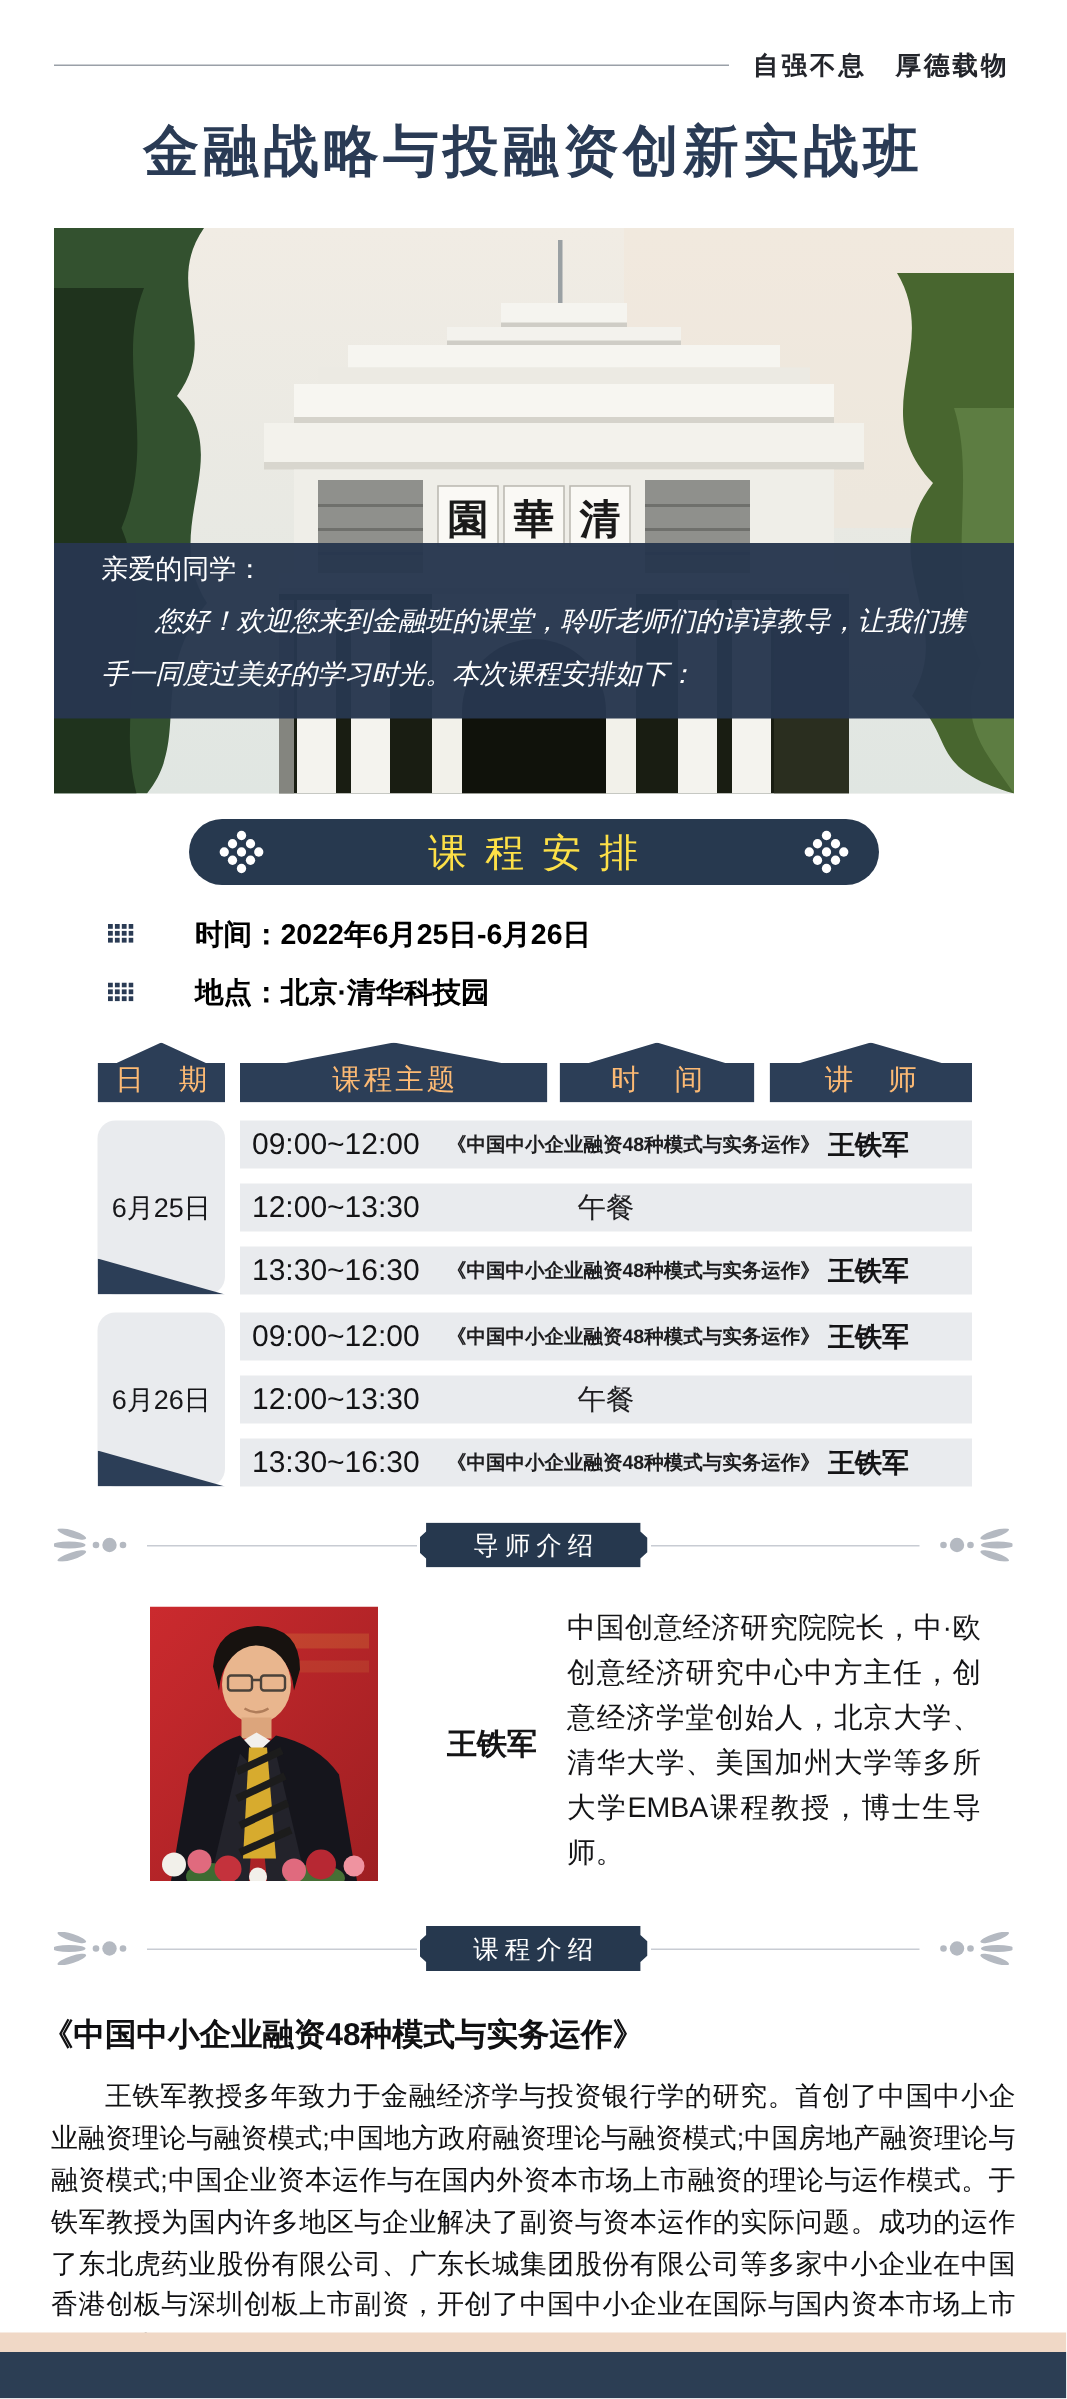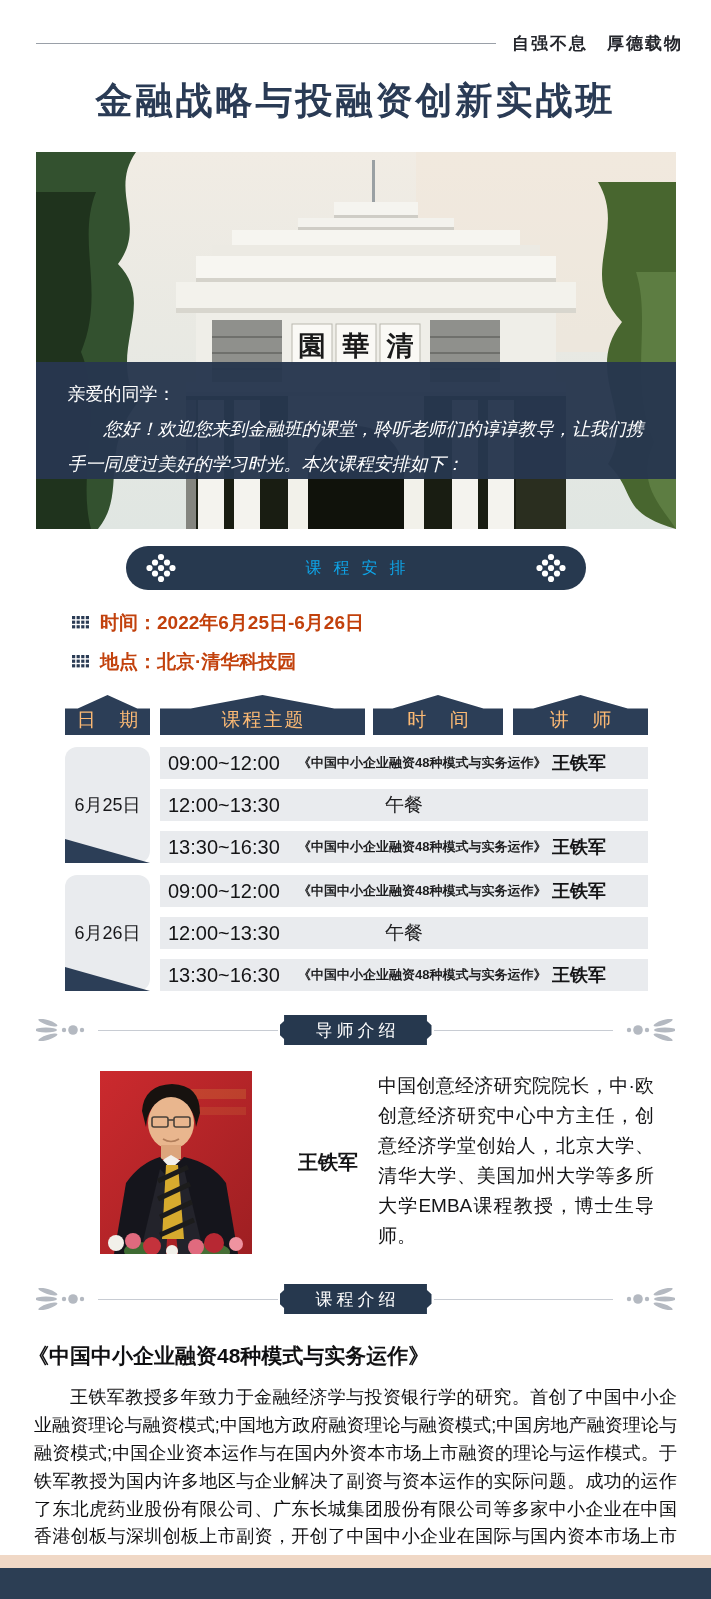--- a/index.html
+++ b/index.html
@@ -1,43 +1,43 @@
 <!DOCTYPE html>
 <html><head>
 <meta charset="utf-8">
 <style>
   html,body{margin:0;padding:0;background:#fff;}
   .page{position:relative;width:711px;height:1599px;margin:0 auto;background:#ffffff;overflow:hidden;
         font-family:"Liberation Sans","DejaVu Sans",sans-serif;color:#1a1a1c;}
 
   
-  .topbar{display:flex;align-items:center;padding:30px 28px 0 36px;height:26px;}
+  .topbar{display:flex;align-items:center;padding:30px 38px 0 36px;height:26px;}
   .top-rule{flex:1;height:1px;background:#9aa0a8;margin-right:16px;}
   .motto{font-weight:bold;font-size:17px;color:#23252b;letter-spacing:2px;white-space:nowrap;}
 
   
   .main-title{margin:20px 10px 0;text-align:center;font-family:"Liberation Serif","DejaVu Serif",serif;
         font-weight:900;font-size:37px;color:#2a3b55;letter-spacing:3px;}
 
   
   .hero{position:relative;margin:26px auto 0;width:640px;height:377px;background:#e3e6e2;}
   .hero svg{position:absolute;left:0;top:0;width:100%;height:100%;}
   .greeting{position:absolute;left:0;right:0;top:210px;height:117px;background:rgba(39,55,78,0.97);
-        color:#fff;padding:15px 32px 0;box-sizing:border-box;font-size:18px;line-height:1.95;}
+        color:#fff;padding:0 32px 0;box-sizing:border-box;font-size:18px;line-height:1.95;}
   .greeting .g-body{text-indent:2em;margin:0;font-style:italic;}
   .greeting .g-salute{margin:0;}
 
   
   .pill{margin:17px auto 0;width:460px;height:44px;background:#27394f;border-radius:22px;
         display:flex;align-items:center;justify-content:space-between;padding:0 20px;box-sizing:border-box;}
-  .pill-label{color:#0ea5e9;font-size:16px;letter-spacing:12px;margin-left:12px;white-space:nowrap;}
+  .pill-label{color:#fde047;font-size:26px;letter-spacing:12px;margin-left:12px;white-space:nowrap;}
 
   
   .info{margin:20px 0 0 72px;}
-  .info-line{display:flex;align-items:center;margin-bottom:13px;font-size:19px;font-weight:bold;color:#c2410c;}
+  .info-line{display:flex;align-items:center;margin-bottom:13px;font-size:19px;font-weight:bold;color:#000000;gap:30px;}
   .grid-icon{margin-right:11px;display:inline-flex;}
 
   
   .sched{margin:20px 0 0 65px;width:583px;}
   .thead{display:flex;}
   .th{height:40px;color:#fdba74;font-size:19px;display:flex;align-items:flex-end;justify-content:center;
       padding-bottom:2px;box-sizing:border-box;background:#2c3e57;
       clip-path:polygon(0 34%,15% 34%,50% 0,85% 34%,100% 34%,100% 100%,0 100%);}
   .th-date{width:85px;margin-right:10px;letter-spacing:9px;text-indent:9px;}
   .th-time{width:130px;margin-right:10px;letter-spacing:9px;text-indent:9px;}

